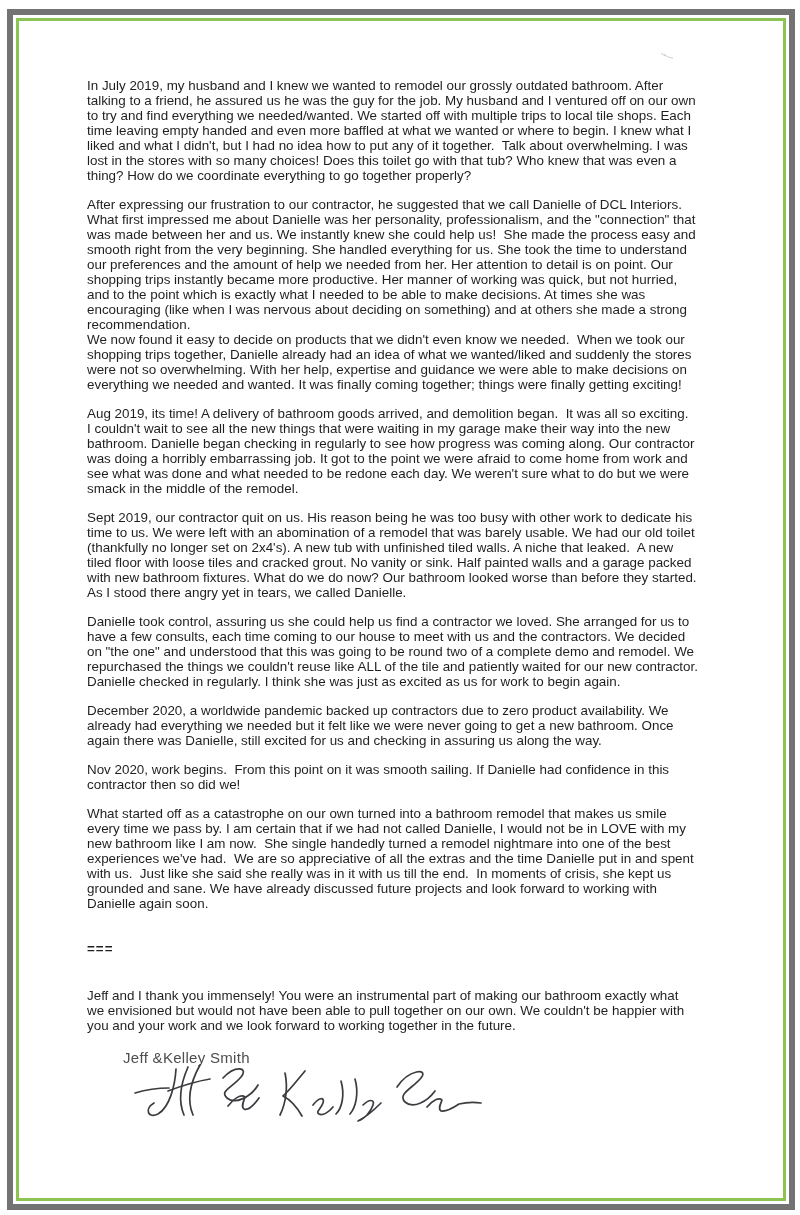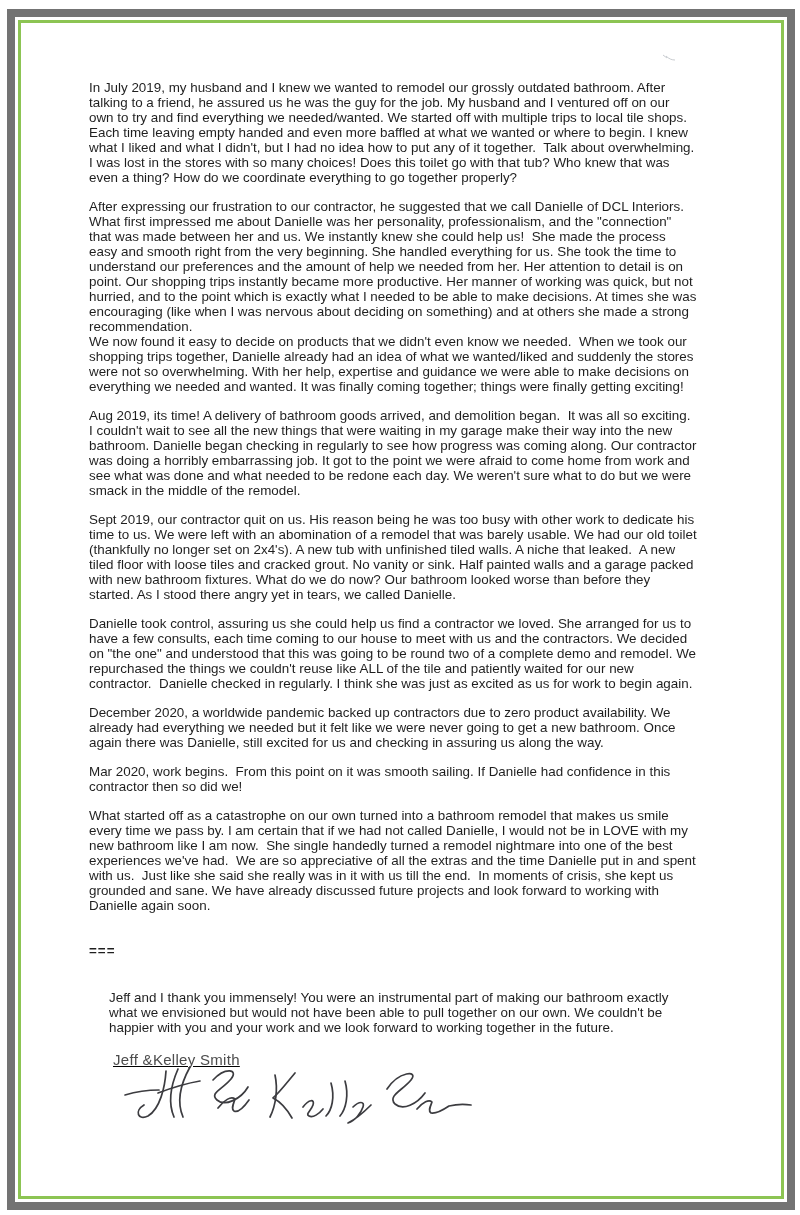--- a/index.html
+++ b/index.html
@@ -1,42 +1,41 @@
 <!DOCTYPE html>
 <html><head>
 <meta charset="utf-8">
 <style>
   html,body{margin:0;padding:0;background:#ffffff;}
   body{width:800px;height:1215px;font-family:"Liberation Sans","DejaVu Sans",sans-serif;}
   .page{position:relative;width:800px;height:1215px;background:#ffffff;overflow:hidden;}
   
-  .frame-outer{position:absolute;left:7px;top:9px;right:5px;bottom:5px;border:8px solid #737373;padding-left:40px;}
+  .frame-outer{position:absolute;left:7px;top:9px;right:5px;bottom:5px;border:6px solid #737373;padding-left:40px;}
   .frame-inner{position:absolute;left:3px;top:3px;right:3px;bottom:3px;border:3px solid #8cc453;background:#ffffff;}
   .content{position:absolute;left:0;top:0;right:0;bottom:0;padding:57px 84px 0 68px;}
   .para{
     margin:0 0 14px 0;
     font-size:13.4px;
     line-height:15px;
     color:#1f1f1f;
     white-space:pre-wrap;
     text-align:left;
   }
   .separator{
     margin:30px 0 0 0;
     font-size:13.4px;
     line-height:15px;
     color:#1f1f1f;
     font-weight:bold;
     letter-spacing:1px;
   }
   .closing{
     margin-top:32px;
-    margin-left:20px;
   }
-  .sig-area{position:relative;margin:16px 0 0 24px;height:86px;text-decoration:underline;}
+  .sig-area{position:relative;margin:16px 0 0 36px;height:86px;}
   .typed-name{
     font-size:15px;
     line-height:18px;
     color:#4d4d4d;
     letter-spacing:0.3px;
   }
   .sig-svg{position:absolute;}
   .sig-svg path{fill:none;stroke:#3c3c40;stroke-width:1.7;stroke-linecap:round;stroke-linejoin:round;}
   #sig-jeff{left:8px;top:12px;}
   #sig-kelley{left:148px;top:16px;}
@@ -57,21 +56,21 @@
             </svg>
         </div>
 
         <p class="para">In July 2019, my husband and I knew we wanted to remodel our grossly outdated bathroom. After talking to a friend, he assured us he was the guy for the job. My husband and I ventured off on our own to try and find everything we needed/wanted. We started off with multiple trips to local tile shops. Each time leaving empty handed and even more baffled at what we wanted or where to begin. I knew what I liked and what I didn't, but I had no idea how to put any of it together.  Talk about overwhelming. I was lost in the stores with so many choices! Does this toilet go with that tub? Who knew that was even a thing? How do we coordinate everything to go together properly?</p>
         <p class="para">After expressing our frustration to our contractor, he suggested that we call Danielle of DCL Interiors. What first impressed me about Danielle was her personality, professionalism, and the "connection" that was made between her and us. We instantly knew she could help us!  She made the process easy and smooth right from the very beginning. She handled everything for us. She took the time to understand our preferences and the amount of help we needed from her. Her attention to detail is on point. Our shopping trips instantly became more productive. Her manner of working was quick, but not hurried, and to the point which is exactly what I needed to be able to make decisions. At times she was encouraging (like when I was nervous about deciding on something) and at others she made a strong recommendation.
 We now found it easy to decide on products that we didn't even know we needed.  When we took our shopping trips together, Danielle already had an idea of what we wanted/liked and suddenly the stores were not so overwhelming. With her help, expertise and guidance we were able to make decisions on everything we needed and wanted. It was finally coming together; things were finally getting exciting!</p>
         <p class="para">Aug 2019, its time! A delivery of bathroom goods arrived, and demolition began.  It was all so exciting.  I couldn't wait to see all the new things that were waiting in my garage make their way into the new bathroom. Danielle began checking in regularly to see how progress was coming along. Our contractor was doing a horribly embarrassing job. It got to the point we were afraid to come home from work and see what was done and what needed to be redone each day. We weren't sure what to do but we were smack in the middle of the remodel.</p>
         <p class="para">Sept 2019, our contractor quit on us. His reason being he was too busy with other work to dedicate his time to us. We were left with an abomination of a remodel that was barely usable. We had our old toilet (thankfully no longer set on 2x4's). A new tub with unfinished tiled walls. A niche that leaked.  A new tiled floor with loose tiles and cracked grout. No vanity or sink. Half painted walls and a garage packed with new bathroom fixtures. What do we do now? Our bathroom looked worse than before they started. As I stood there angry yet in tears, we called Danielle.</p>
         <p class="para">Danielle took control, assuring us she could help us find a contractor we loved. She arranged for us to have a few consults, each time coming to our house to meet with us and the contractors. We decided on "the one" and understood that this was going to be round two of a complete demo and remodel. We repurchased the things we couldn't reuse like ALL of the tile and patiently waited for our new contractor.  Danielle checked in regularly. I think she was just as excited as us for work to begin again.</p>
         <p class="para">December 2020, a worldwide pandemic backed up contractors due to zero product availability. We already had everything we needed but it felt like we were never going to get a new bathroom. Once again there was Danielle, still excited for us and checking in assuring us along the way.</p>
-        <p class="para">Mar 2020, work begins.  From this point on it was smooth sailing. If Danielle had confidence in this contractor then so did we!</p>
+        <p class="para">Nov 2020, work begins.  From this point on it was smooth sailing. If Danielle had confidence in this contractor then so did we!</p>
         <p class="para">What started off as a catastrophe on our own turned into a bathroom remodel that makes us smile every time we pass by. I am certain that if we had not called Danielle, I would not be in LOVE with my new bathroom like I am now.  She single handedly turned a remodel nightmare into one of the best experiences we've had.  We are so appreciative of all the extras and the time Danielle put in and spent with us.  Just like she said she really was in it with us till the end.  In moments of crisis, she kept us grounded and sane. We have already discussed future projects and look forward to working with Danielle again soon.</p>
 
         <p class="separator">===</p>
 
         <p class="para closing">Jeff and I thank you immensely! You were an instrumental part of making our bathroom exactly what we envisioned but would not have been able to pull together on our own. We couldn't be happier with you and your work and we look forward to working together in the future.</p>
 
         <div class="sig-area">
           <div class="typed-name">Jeff &amp;Kelley Smith</div>
 
           <svg id="sig-jeff" class="sig-svg" width="132" height="60" viewBox="0 0 132 60">

